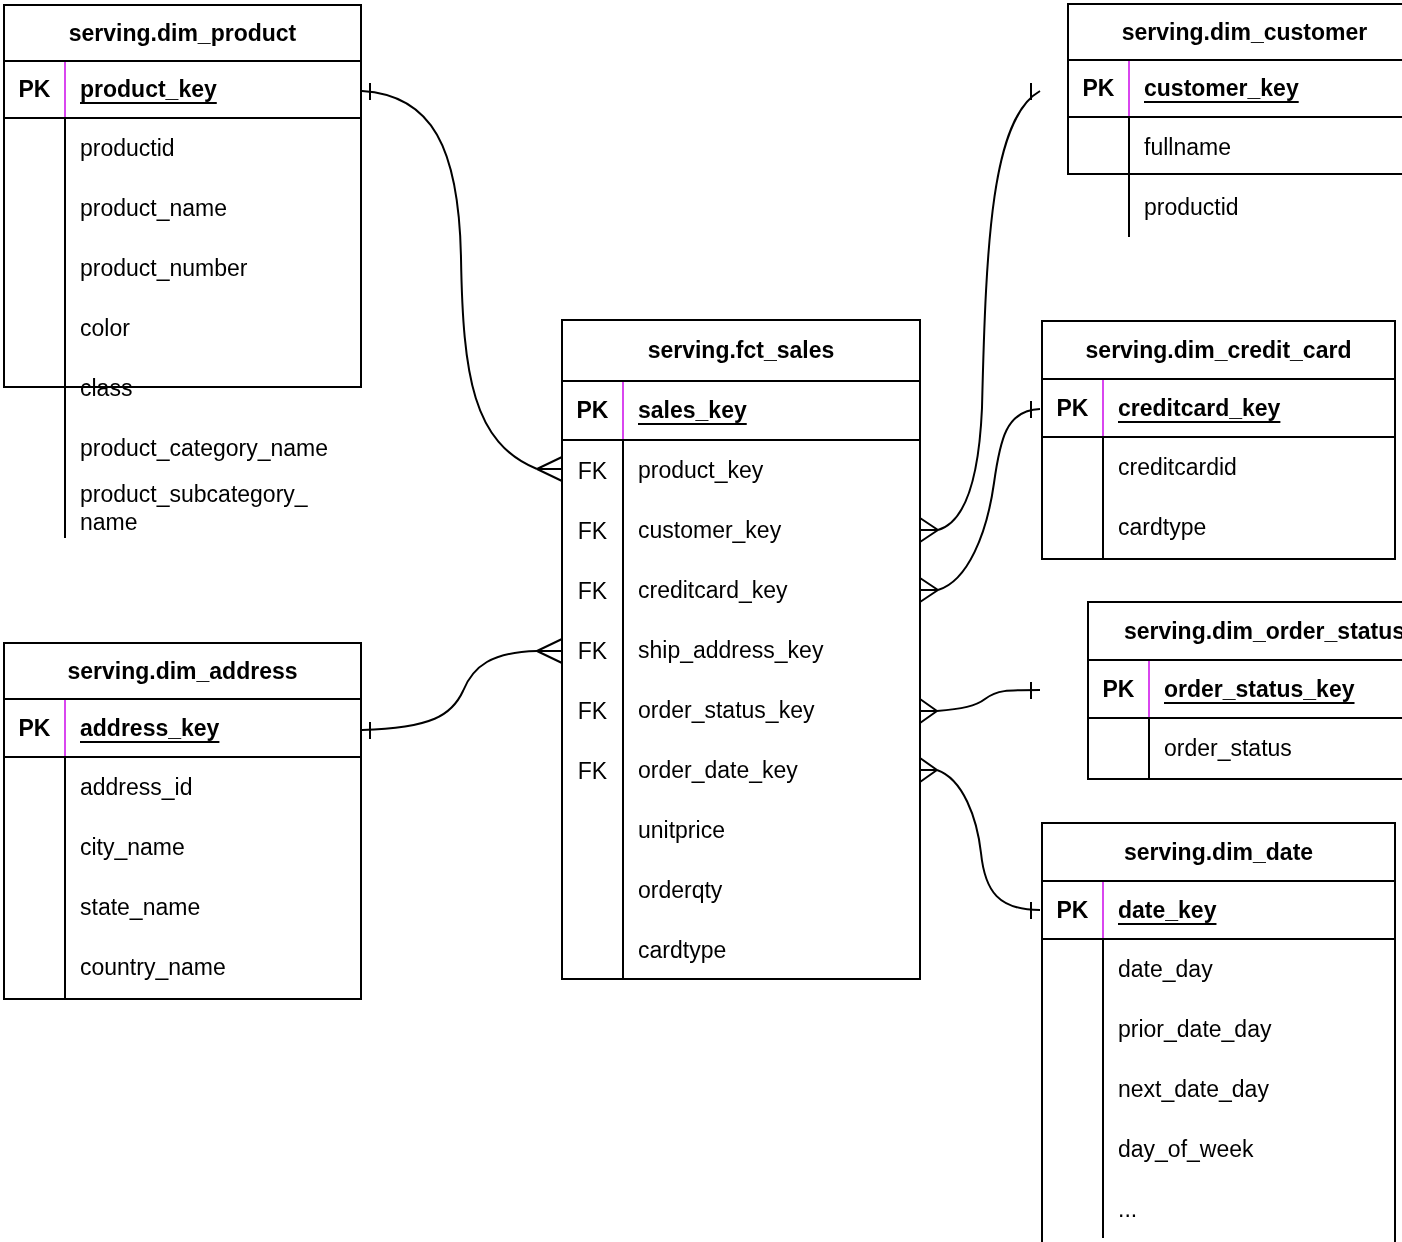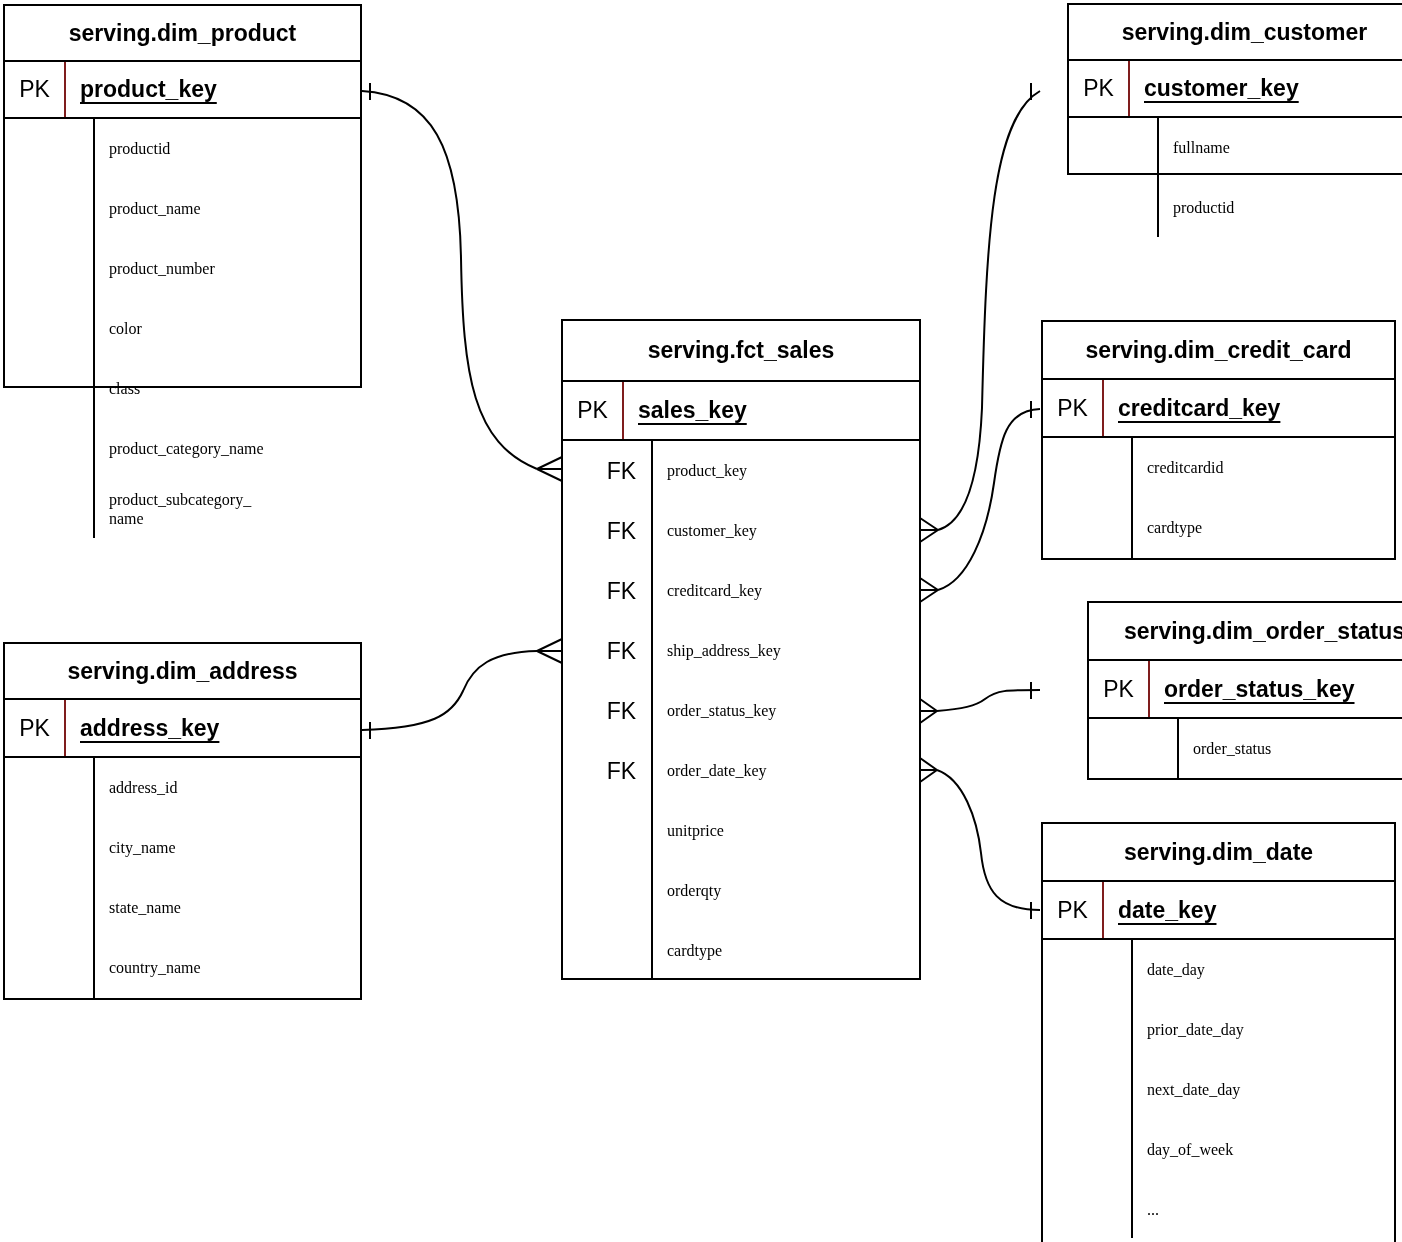--- a/index.html
+++ b/index.html
@@ -18,41 +18,40 @@
   .t-title {
     height:var(--th); border-bottom:2px solid #000000;
     display:flex; align-items:center; justify-content:center;
     font-size:23px; font-weight:bold; letter-spacing:0px;
   }
   .t-pkrow {
     height:var(--pkh); border-bottom:2px solid #000000;
     display:flex; align-items:stretch;
   }
   .t-pkcell {
-    width:59px; flex:none; border-right:2px solid #7f1d1d;
+    width:59px; flex:none; border-right:2px solid #d946ef;
     display:flex; align-items:center; justify-content:center;
-    font-size:23px; font-weight:normal;
+    font-size:23px; font-weight:bold;
   }
   .t-keycell {
     flex:1; display:flex; align-items:center;
     padding-left:14px; font-size:23px; font-weight:bold;
     text-decoration:underline; text-decoration-thickness:2px; text-underline-offset:5px;
   }
   .t-body { height:var(--bh); overflow:hidden; }
   .trow { display:flex; height:60px; align-items:stretch; }
   .tgut {
     width:59px; flex:none; border-right:2px solid #000000;
     display:flex; align-items:center; justify-content:center;
     font-size:23px;
-    padding-left:29px;
   }
   .tname {
     flex:1; display:flex; align-items:center;
     padding-left:14px; padding-right:34px;
-    font-size:16px; line-height:1.2; white-space:pre-line;font-family:Liberation Serif, serif;
+    font-size:23px; line-height:1.2; white-space:pre-line;
   }
 </style>
 </head>
 <body>
 
 <svg id="wires" width="1402" height="1242" viewBox="0 0 1402 1242">
   <g stroke="#000000" stroke-width="2" fill="none" stroke-linecap="butt">
     <g>
       <path d="M 362 91 C 432 95 459 148 461 258 C 463 376 473 443 537 469"></path>
       <path d="M 370 83 L 370 100"></path>

